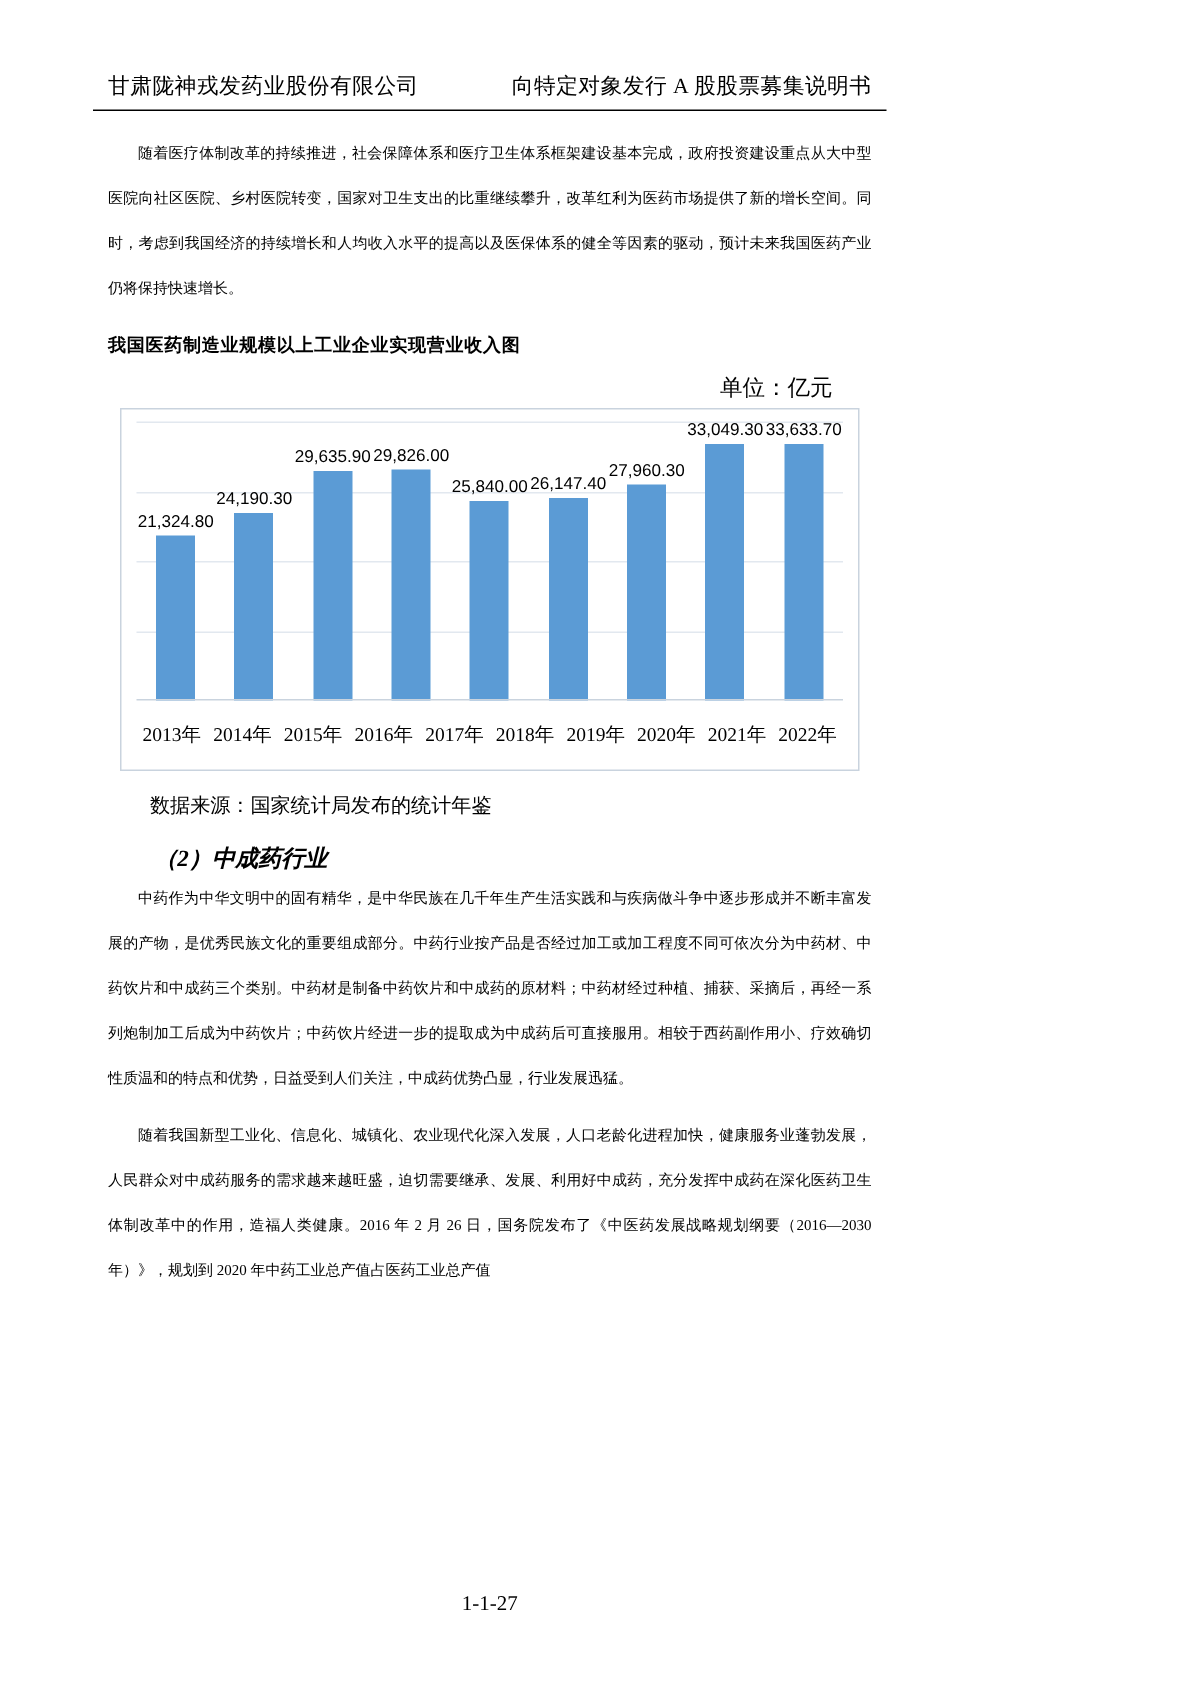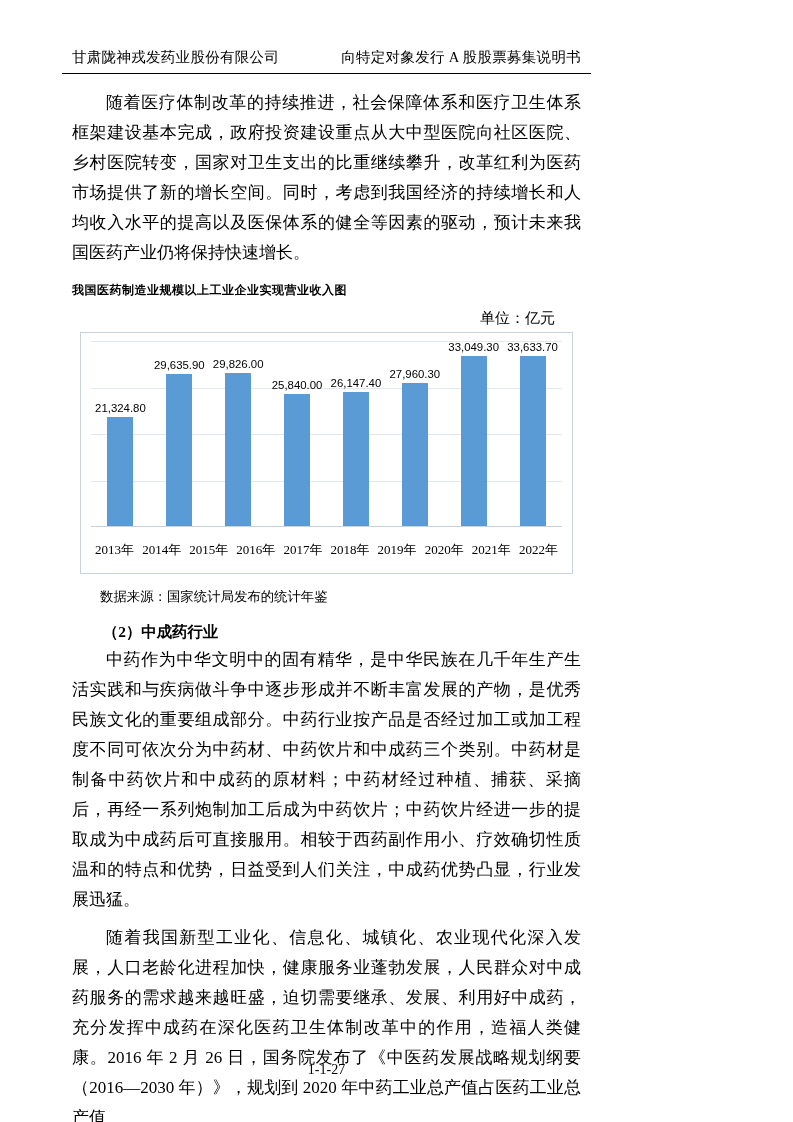--- a/index.html
+++ b/index.html
@@ -31,21 +31,21 @@
     padding: 0 10px 6px 10px;
     border-bottom: 1.3px solid #000;
   }
   .header .left { white-space: nowrap; }
   .header .right { white-space: nowrap; }
 
   .content {
     padding: 0 10px;
   }
   p.body-text {
-    font-size: 17px;
+    font-size: 10px;
     line-height: 30px;
     text-align: justify;
     text-justify: inter-ideograph;
     margin: 0;
     text-indent: 2em;
   }
   p.first-para {
     margin-top: 14px;
   }
   .chart-title {
@@ -141,20 +141,21 @@
     font-size: 13.4px;
     margin-top: 14px;
     padding-left: 28px;
   }
   .sub-head {
     font-size: 15.4px;
     font-weight: bold;
     margin-top: 16px;
     margin-bottom: 2px;
     text-indent: 2em;
+    font-style: italic;
   }
   .footer {
     position: absolute;
     left: 0;
     right: 0;
     bottom: 44px;
     text-align: center;
     font-size: 14px;
     font-family: "Liberation Serif", serif;
   }
@@ -180,20 +181,24 @@
     <div class="chart-box">
       <div class="plot">
         <div class="gridline" style="top:0%"></div>
         <div class="gridline" style="top:25%"></div>
         <div class="gridline" style="top:50%"></div>
         <div class="gridline" style="top:75%"></div>
         <div class="bars" id="bars-container">
             <div class="bar-col">
               <div class="bar-val">21,324.80</div>
               <div class="bar" style="height: 59.2356%; background: rgb(91, 155, 213);"></div>
+            </div>
+            <div class="bar-col">
+              <div class="bar-val">24,190.30</div>
+              <div class="bar" style="height: 67.1953%; background: rgb(91, 155, 213);"></div>
             </div>
             <div class="bar-col">
               <div class="bar-val">29,635.90</div>
               <div class="bar" style="height: 82.3219%; background: rgb(91, 155, 213);"></div>
             </div>
             <div class="bar-col">
               <div class="bar-val">29,826.00</div>
               <div class="bar" style="height: 82.85%; background: rgb(91, 155, 213);"></div>
             </div>
             <div class="bar-col">

